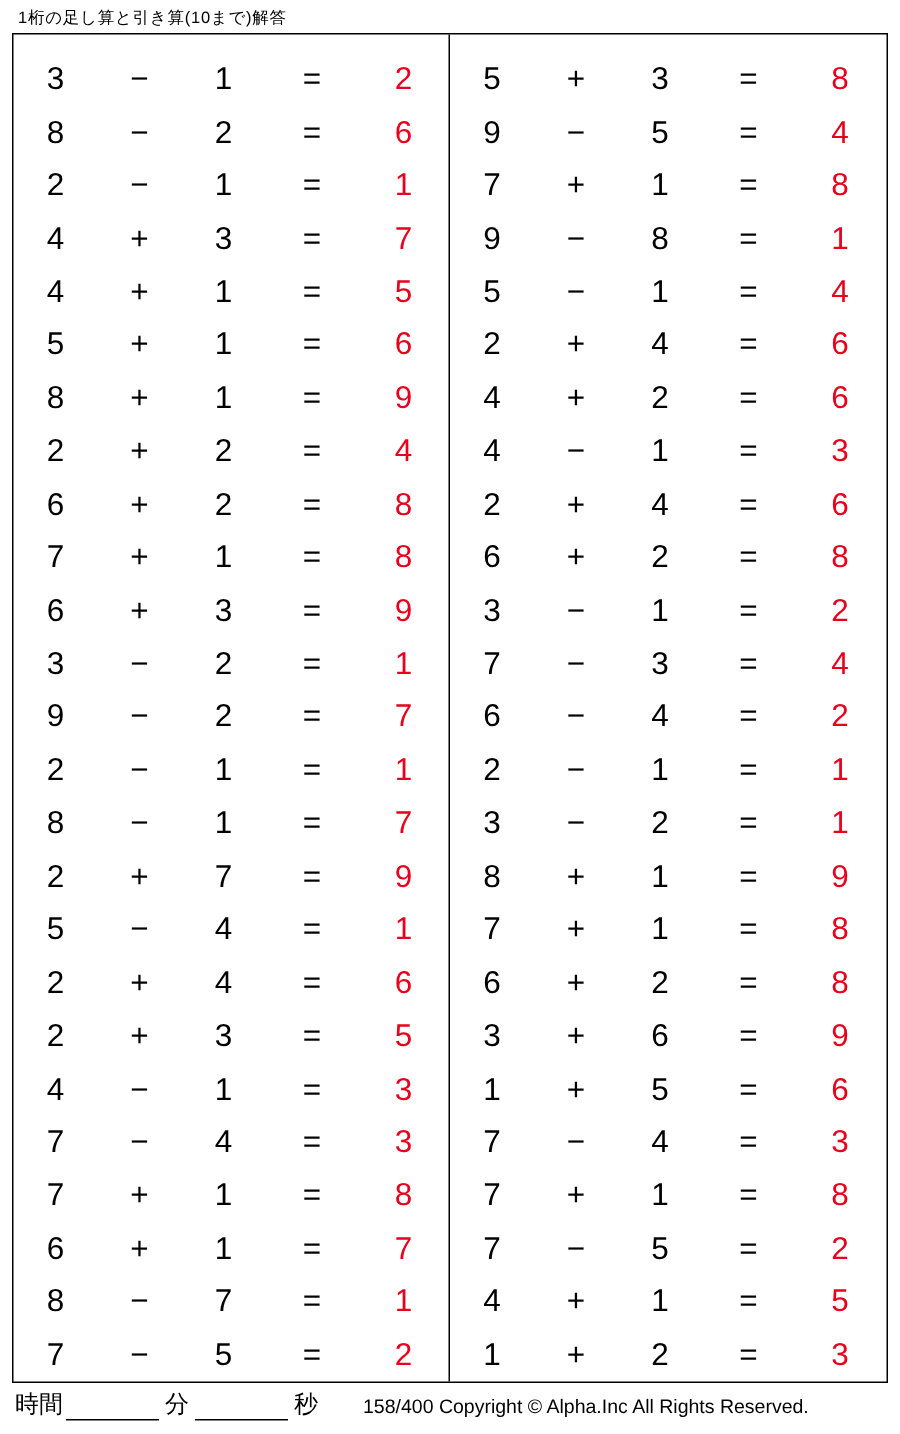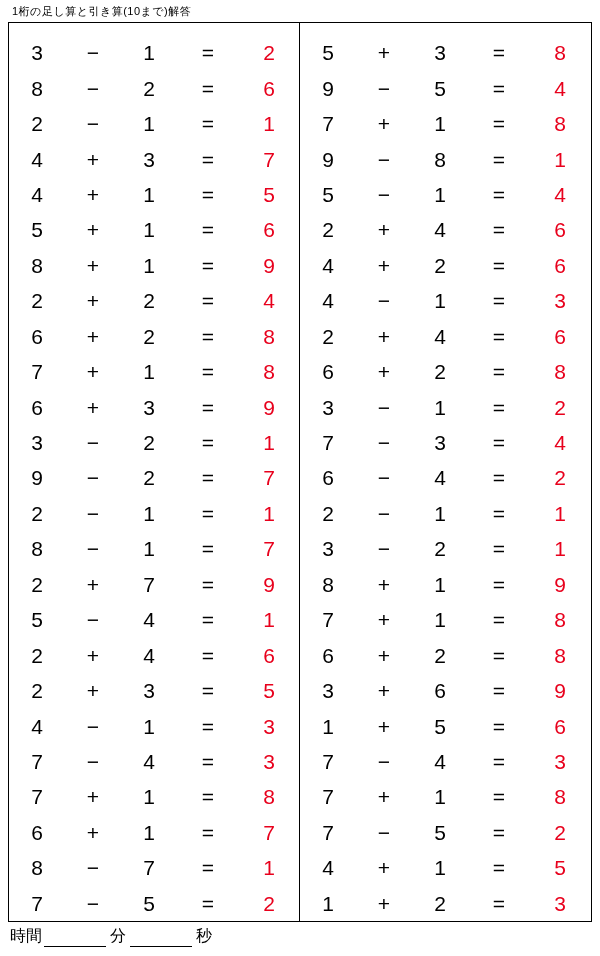--- a/index.html
+++ b/index.html
@@ -476,15 +476,16 @@
   </div>
 
   <div class="footer">
     <div class="timer">
       <span class="lbl">時間</span>
       <span class="line"></span>
       <span class="unit">分</span>
       <span class="line"></span>
       <span class="unit">秒</span>
     </div>
+    <div class="copyright">158/400 Copyright ©  Alpha.Inc All Rights Reserved.</div>
   </div>
 
 </div>
 
 </body></html>

